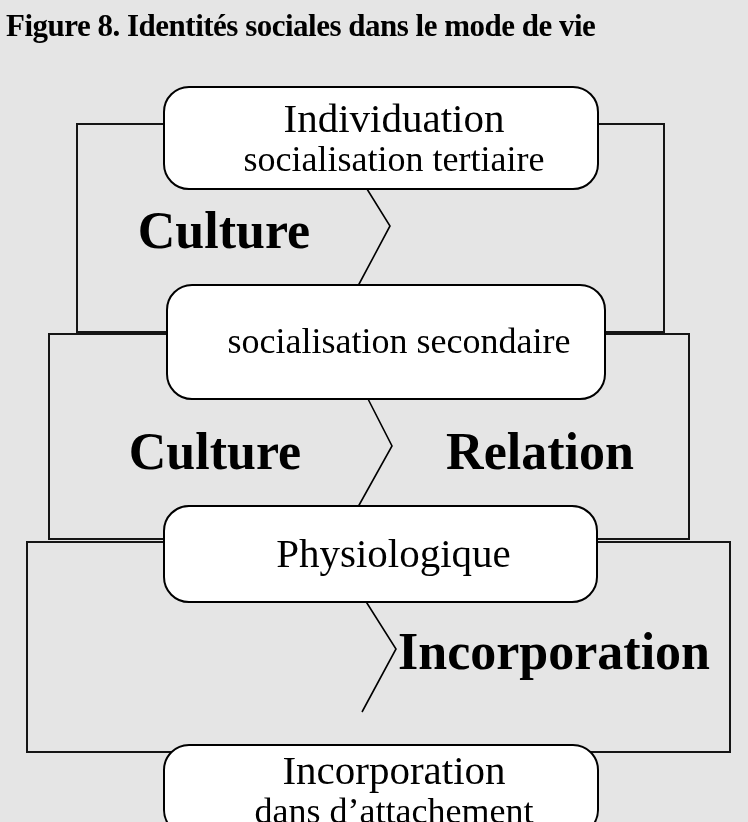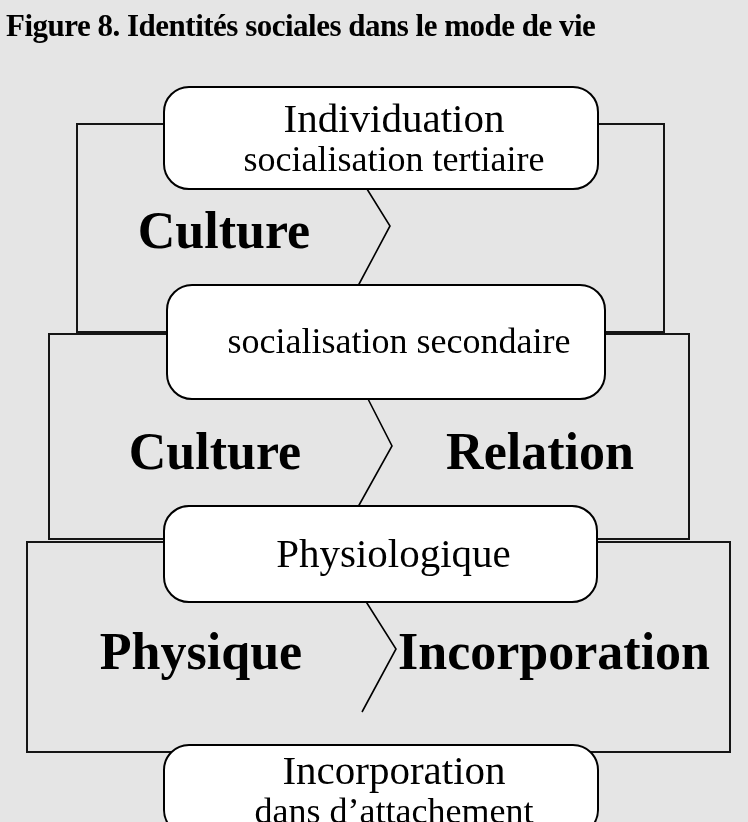--- a/index.html
+++ b/index.html
@@ -109,16 +109,15 @@
   </div>
 
   <div class="node node-4">
     <div class="node-title">Incorporation</div>
     <div class="node-sub">dans d’attachement</div>
   </div>
 
   <div class="pair-label pl-culture">Culture</div>
   <div class="pair-label pl-relation">Culture</div>
   <div class="pair-label pl-affectif">Relation</div>
-  <div class="pair-label pl-physique">Physique</div>
   <div class="pair-label pl-physiologique">Incorporation</div>
 
 </div>
 
 </body></html>

